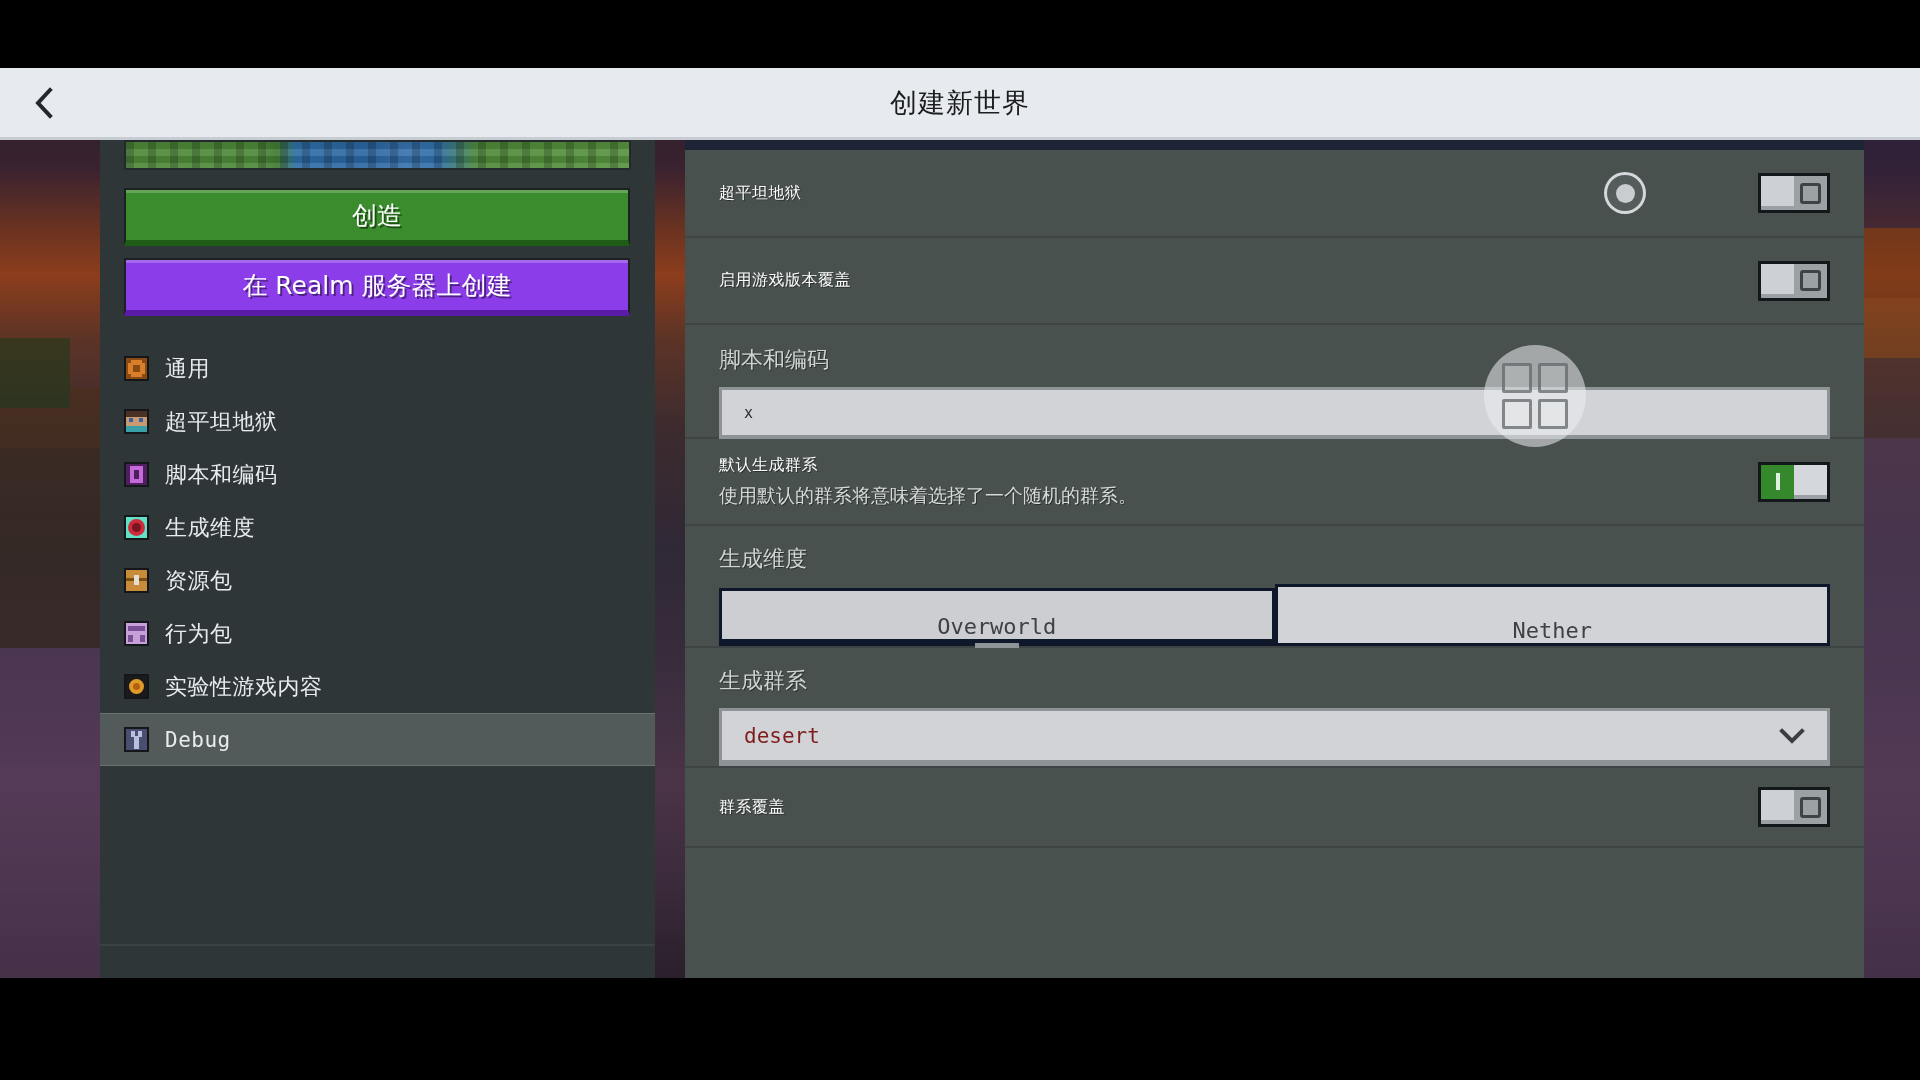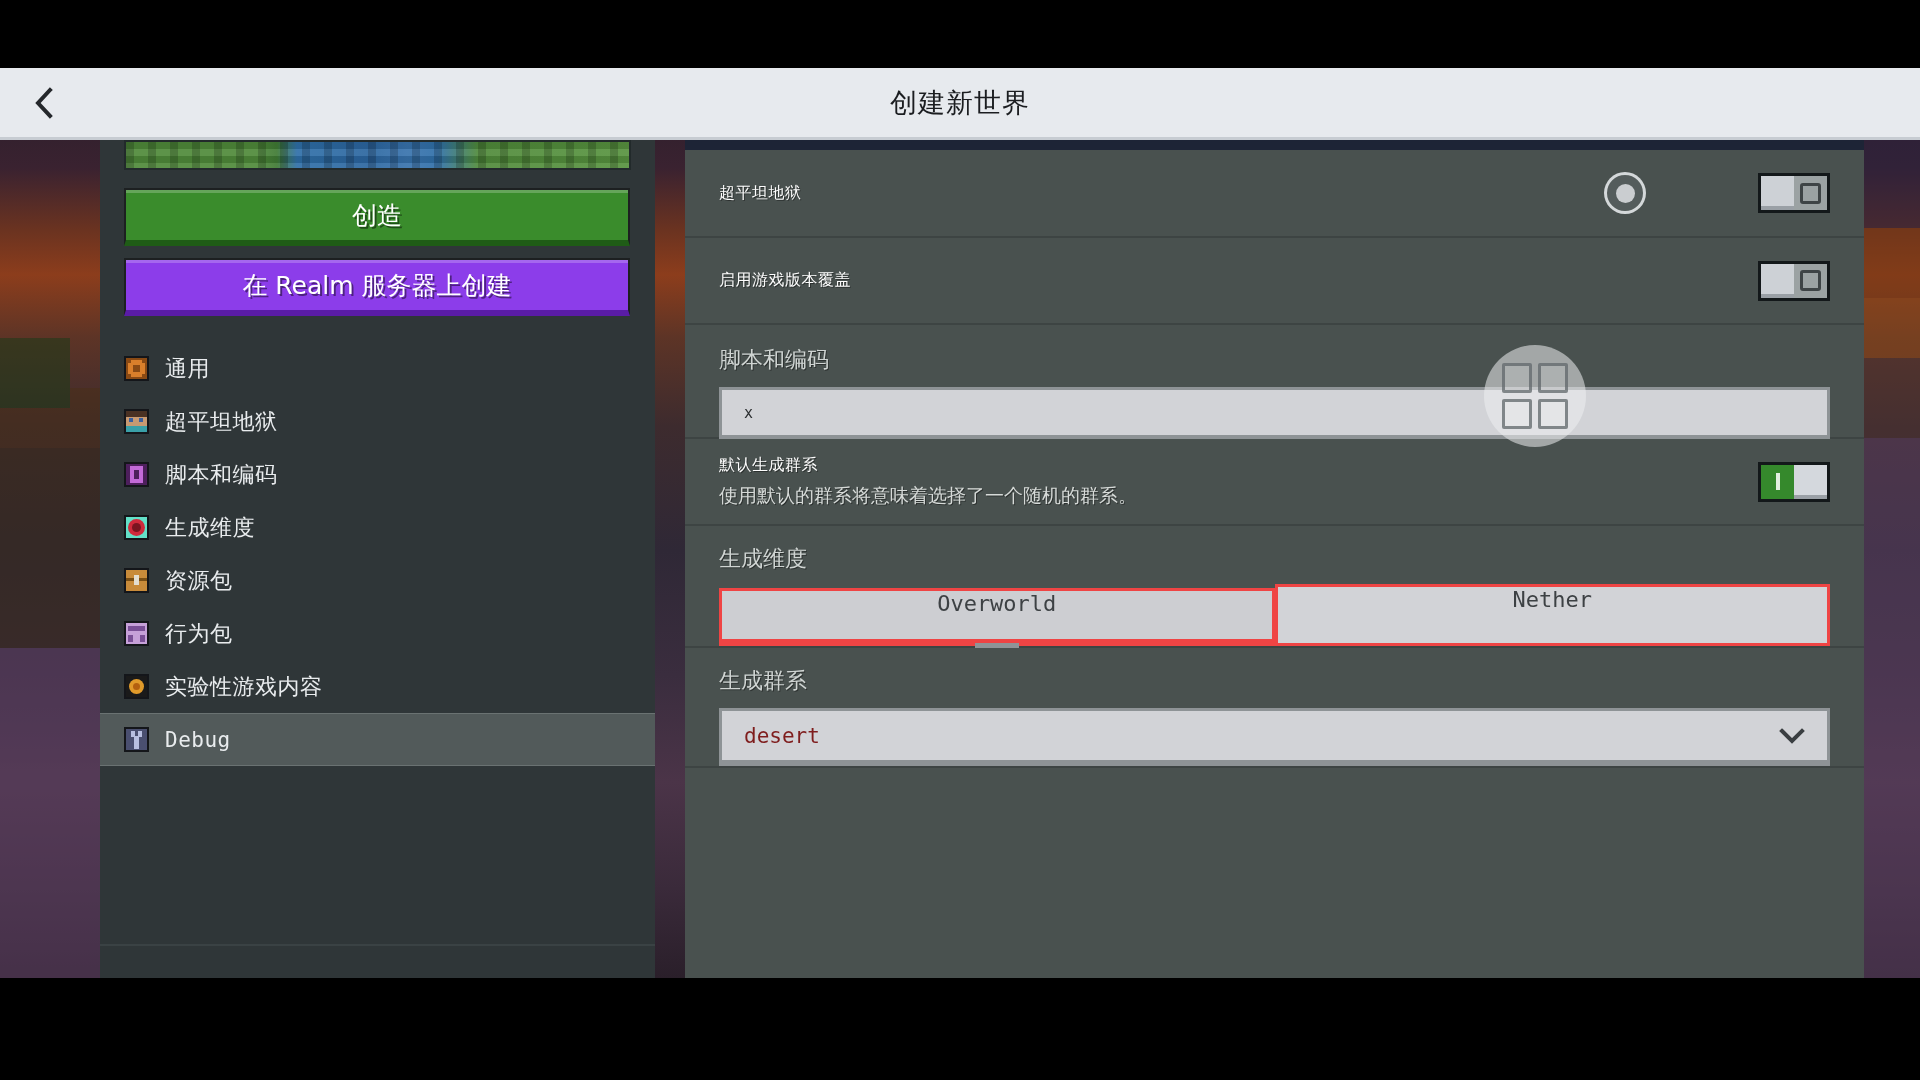--- a/index.html
+++ b/index.html
@@ -178,24 +178,24 @@
     padding: 0 22px;
     font-family: "DejaVu Sans Mono", "Liberation Mono", monospace;
     font-size: 15px; color: #2c2f31;
     cursor: text;
   }
 
   
   .seg { display: flex; margin-top: 10px; width: 100%; }
   .seg-btn {
     flex: 1; height: 62px;
-    background: #d2d3d7; border: 3px solid #ef4444;
+    background: #d2d3d7; border: 3px solid #0f172a;
     font-family: "DejaVu Sans Mono", "Liberation Mono", monospace;
     font-size: 22px; color: #3d4144;
-    display: flex; align-items: flex-start; justify-content: center;
+    display: flex; align-items: flex-end; justify-content: center;
     cursor: pointer; position: relative;
   }
   .seg-btn.selected { height: 58px; margin-top: 4px; border-bottom-width: 7px; background: #cdced2; }
   .seg-btn.selected::after {
     content: ""; position: absolute; bottom: -11px; left: 50%; transform: translateX(-50%);
     width: 44px; height: 7px; background: #8f9497;
   }
 
   
   .mc-select {
@@ -412,20 +412,29 @@
         <div class="row" style="height:120px;display:block;padding-top:18px;">
           <div class="field-label">生成群系</div>
           <div class="mc-select">
             <span>desert</span>
             <svg width="26" height="16" viewBox="0 0 26 16">
               <path d="M3 3 L13 13 L23 3" fill="none" stroke="#3a3e41" stroke-width="4" stroke-linecap="square"></path>
             </svg>
           </div>
         </div>
 
+        <div class="row" style="height:80px;">
+          <div class="labels">
+            <div class="row-title">群系覆盖</div>
+          </div>
+          <div class="toggle off">
+            <span class="half knob"></span>
+            <span class="half track"></span>
+          </div>
+        </div>
 
       </div>
     </div>
   </div>
 
   <div class="touch-dot" style="left:1604px;top:172px;"></div>
 
   <div class="float-menu" style="left:1484px;top:345px;">
     <div class="grid">
       <span></span>

